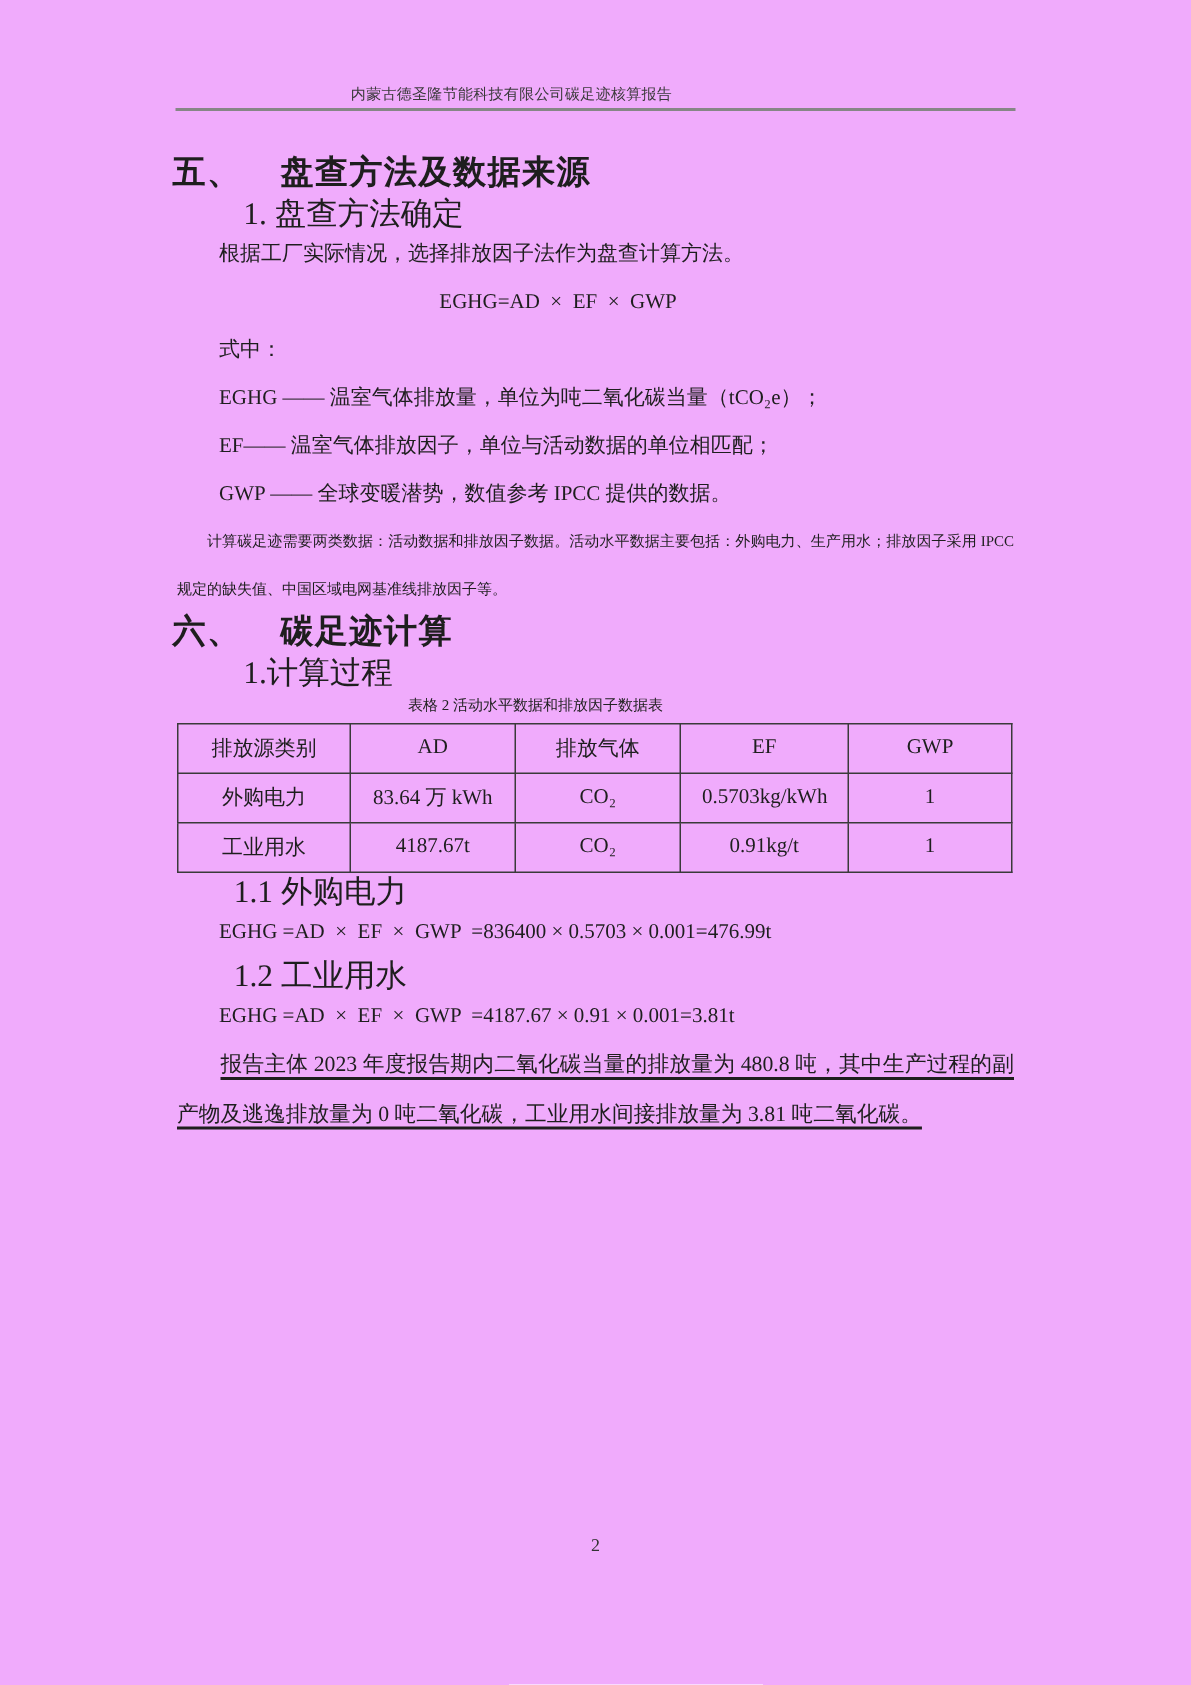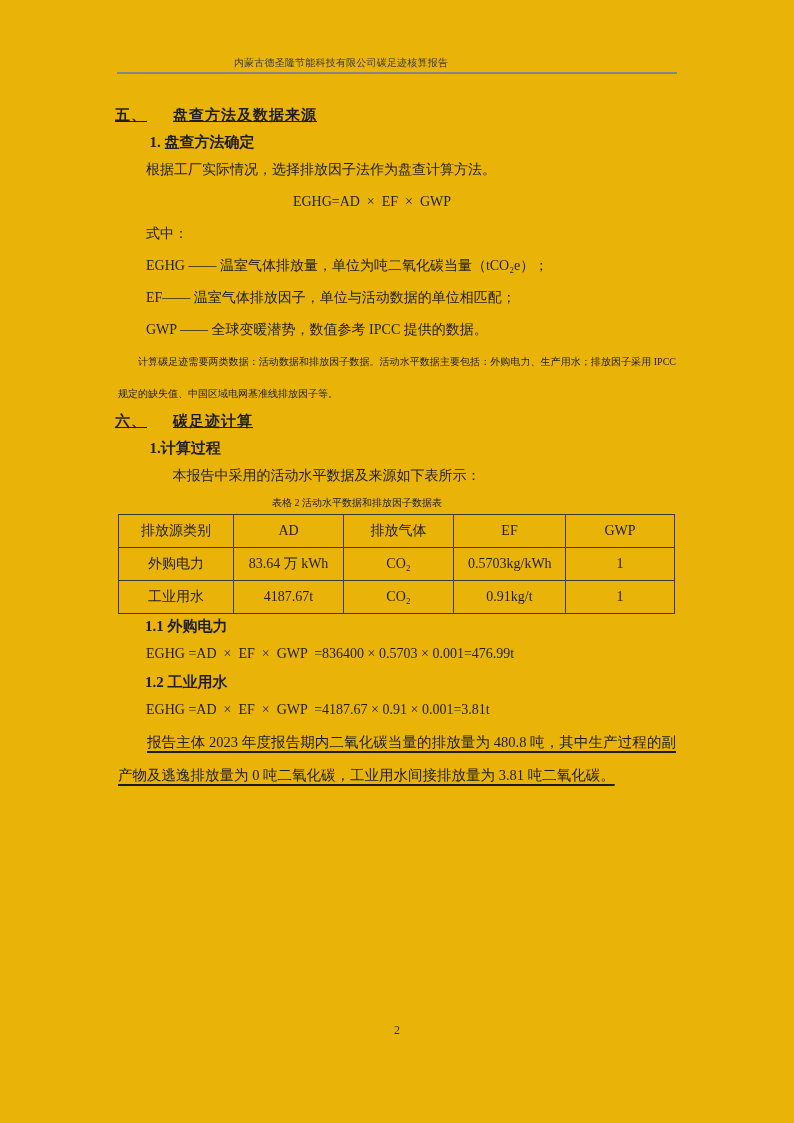--- a/index.html
+++ b/index.html
@@ -1,21 +1,21 @@
 <!DOCTYPE html>
 <html><head>
 <meta charset="utf-8">
 <style>
   * { box-sizing: border-box; }
   html, body { margin: 0; padding: 0; background: #ffffff; }
   .page {
     position: relative;
     width: 794px;
     height: 1123px;
-    background: #eab308;
+    background: #f0abfc;
     font-family: "Liberation Serif", "DejaVu Serif", serif;
     color: #1e1e1e;
     overflow: hidden;
   }
   
   .doc-header {
     position: absolute;
     top: 56px; left: 0;
     width: 682px;
     text-align: center;
@@ -41,32 +41,31 @@
   
   .content {
     position: absolute;
     top: 95px; left: 118px;
     width: 558px;
   }
   .content p { margin: 0; }
 
   .sec-heading {
     margin: 0 0 0 -3px;
-    font-size: 15px;
+    font-size: 22px;
     font-weight: bold;
     line-height: 30px;
     letter-spacing: 1px;
     white-space: nowrap;
-    text-decoration: underline;
   }
   .sec-heading .tab { display: inline-block; width: 26px; }
 
   .sub-heading {
-    font-size: 15px;
-    font-weight: bold;
+    font-size: 21px;
+    font-weight: normal;
     line-height: 24px;
     text-indent: 2.1em;
   }
   .sub-heading.small-indent { text-indent: 1.8em; }
 
   .body-line {
     font-size: 14px;
     line-height: 32px;
     text-indent: 2em;
     white-space: pre-wrap;
@@ -157,21 +156,20 @@
     <p class="body-line">EF—— 温室气体排放因子，单位与活动数据的单位相匹配；</p>
     <p class="body-line">GWP —— 全球变暖潜势，数值参考 IPCC 提供的数据。</p>
 
 
     <p class="body-par m-par2">计算碳足迹需要两类数据：活动数据和排放因子数据。活动水平数据主要包括：外购电力、生产用水；排放因子采用 IPCC 规定的缺失值、中国区域电网基准线排放因子等。</p>
 
     <h1 class="sec-heading m-sec6"><span>六、</span><span class="tab"></span><span>碳足迹计算</span></h1>
 
     <p class="sub-heading m-sub-calc">1.计算过程</p>
 
-    <p class="body-line table-intro m-tabintro">本报告中采用的活动水平数据及来源如下表所示：</p>
 
     <p class="table-caption">表格 2 活动水平数据和排放因子数据表</p>
 
     <table class="data-table">
       <colgroup>
         <col style="width:115px">
           <col style="width:110px">
           <col style="width:110px">
           <col style="width:112px">
           <col style="width:109px">

